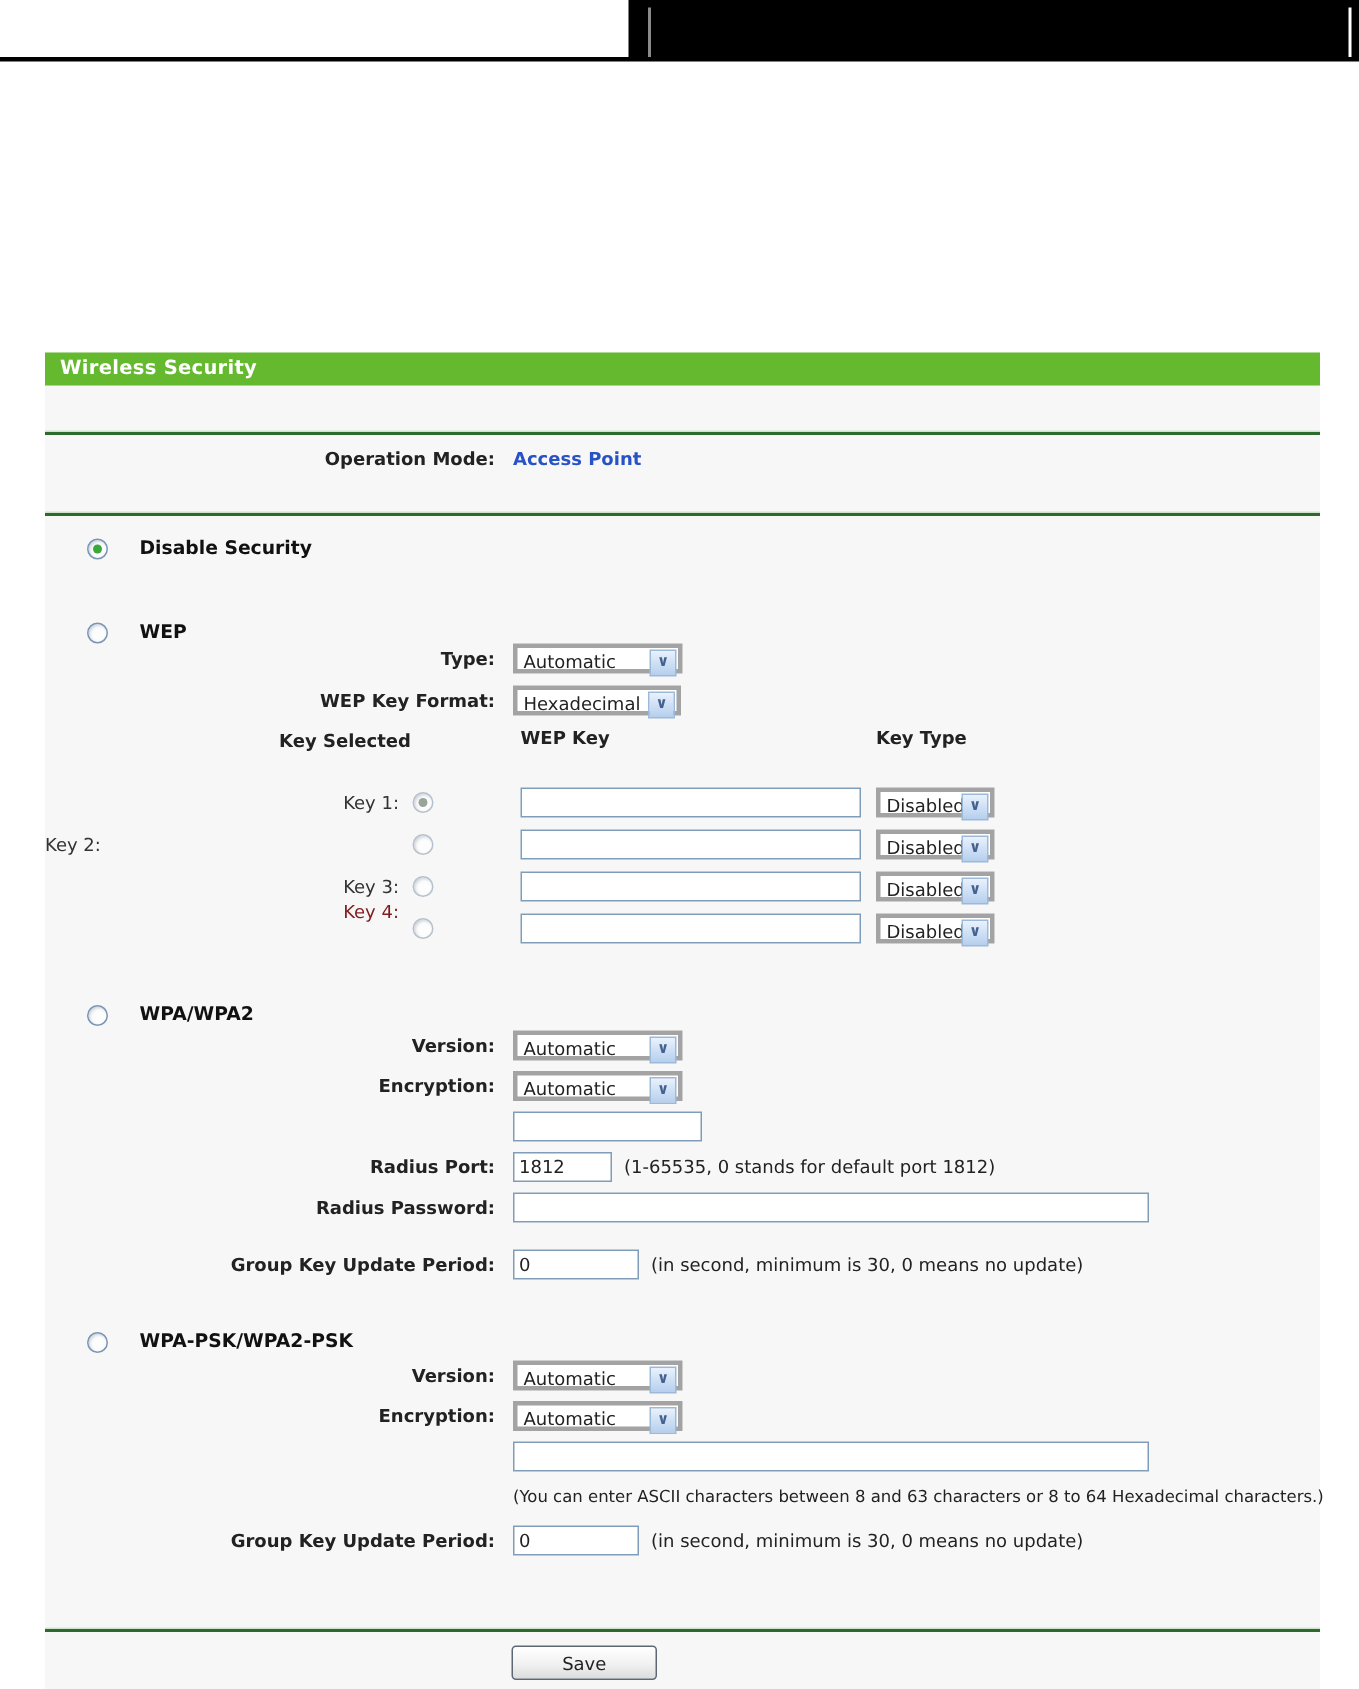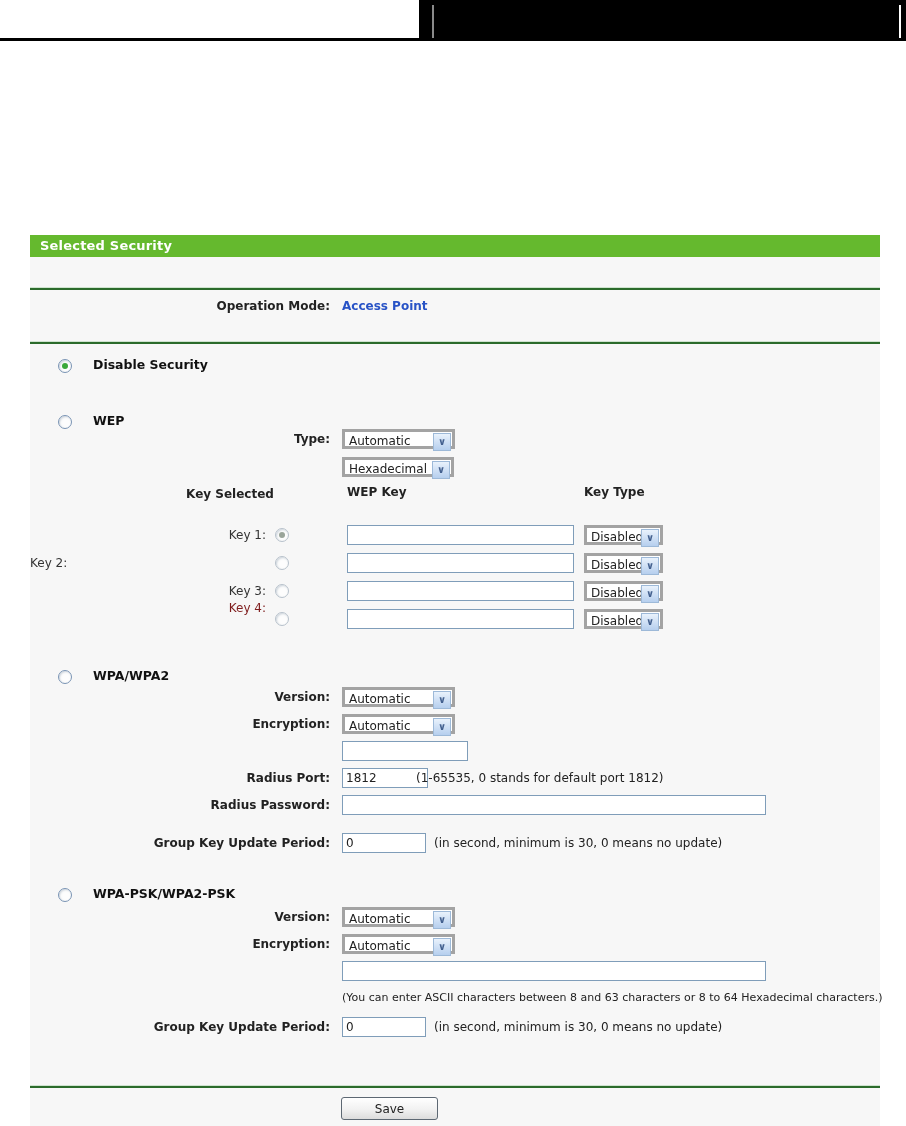--- a/index.html
+++ b/index.html
@@ -53,21 +53,21 @@
 <body>
 
 <div class="doc-header-black"></div>
 <div class="doc-header-vline-gray"></div>
 <div class="doc-header-vline-white"></div>
 <div class="doc-header-rule"></div>
 
 <div class="panel">
 
   <div class="title-bar">
-    <span>Selected Security</span>
+    <span>Wireless Security</span>
   </div>
 
   <div class="sep" style="top:52px"></div>
 
   <div class="lbl" style="top:64px">Operation Mode:</div>
   <div class="blue-val" style="top:64px">Access Point</div>
 
   <div class="sep" style="top:106px"></div>
 
   <span class="radio checked" style="left:28px;top:124px"></span>
@@ -75,20 +75,21 @@
 
   <span class="radio" style="left:28px;top:180px"></span>
   <div class="opt-label" style="left:63px;top:178px">WEP</div>
 
   <div class="lbl" style="top:197px">Type:</div>
   <div class="sel" style="left:312px;top:194px;width:113px">
     <span class="txt">Automatic</span>
     <span class="arrow">∨</span>
   </div>
 
+  <div class="lbl" style="top:225px">WEP Key Format:</div>
   <div class="sel" style="left:312px;top:222px;width:112px">
     <span class="txt">Hexadecimal</span>
     <span class="arrow">∨</span>
   </div>
 
   <div style="position:absolute;left:145px;top:252px;width:110px;text-align:center;font-weight:bold">Key Selected</div>
   <div style="position:absolute;left:317px;top:250px;font-weight:bold">WEP Key</div>
   <div style="position:absolute;left:554px;top:250px;font-weight:bold">Key Type</div>
 
   <div style="position:absolute;left:0;top:293px;width:236px;text-align:right;color:#333">Key 1:</div>
@@ -134,21 +135,21 @@
 
   <div class="lbl" style="top:482px">Encryption:</div>
   <div class="sel" style="left:312px;top:479px;width:113px">
     <span class="txt">Automatic</span>
     <span class="arrow">∨</span>
   </div>
 
   <input class="tin" style="left: 312px; top: 506px; width: 126px;" value="">
 
   <div class="lbl" style="top:536px">Radius Port:</div>
-  <input class="tin" style="left: 312px; top: 533px; width: 86px;" value="1812">
+  <input class="tin" style="left: 312px; top: 533px; width: 66px;" value="1812">
   <div class="note" style="left:386px;top:536px">(1-65535, 0 stands for default port 1812)</div>
 
   <div class="lbl" style="top:563px">Radius Password:</div>
   <input class="tin" style="left: 312px; top: 560px; width: 424px;" value="">
 
   <div class="lbl" style="top:601px">Group Key Update Period:</div>
   <input class="tin" style="left: 312px; top: 598px; width: 84px;" value="0">
   <div class="note" style="left:404px;top:601px">(in second, minimum is 30, 0 means no update)</div>
 
   <span class="radio" style="left:28px;top:653px"></span>

